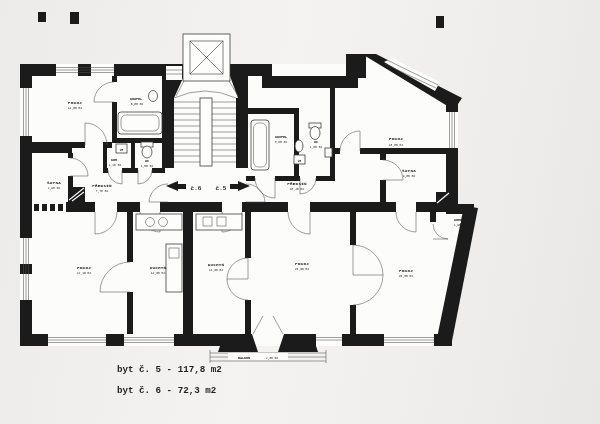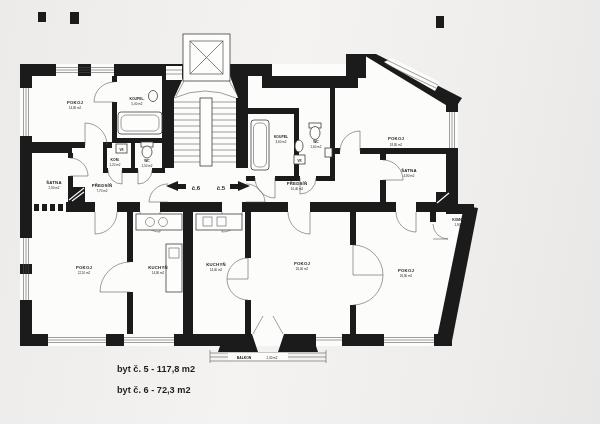--- a/index.html
+++ b/index.html
@@ -1,19 +1,19 @@
 <!DOCTYPE html>
 <html style="--bg: #f0eeec; --paper: #fcfcfb; --wall: #1b1b1b; --line: #4e4e4e; --ink: #1f1f1f;"><head>
 <meta charset="utf-8">
 <style>
   html,body{margin:0;padding:0;background:#e8e6e4;}
   .stage{
     position:relative;width:600px;height:424px;overflow:hidden;
     background:linear-gradient(100deg,#ecebe9 0%,#f4f3f1 45%,#efedeb 78%,#e9e7e5 100%);
-    font-family:Liberation Sans, sans-serif;
+    font-family:Liberation Mono, monospace;
   }
   svg{position:absolute;left:0;top:0;}
   .wall{fill:var(--wall,#1b1b1b);}
   .paper{fill:var(--paper,#fcfcfb);}
   .ln{stroke:var(--line,#4e4e4e);stroke-width:.7;fill:none;}
   .ln2{stroke:var(--line,#4e4e4e);stroke-width:.55;fill:none;}
   .fix{stroke:#3f3f3f;stroke-width:.8;fill:#fdfdfc;}
   .wht{stroke:#ffffff;stroke-width:1.1;fill:none;}
   text{fill:var(--ink,#1f1f1f);}
   .rn{font-size:4.3px;font-weight:700;letter-spacing:.2px;text-anchor:middle;}

